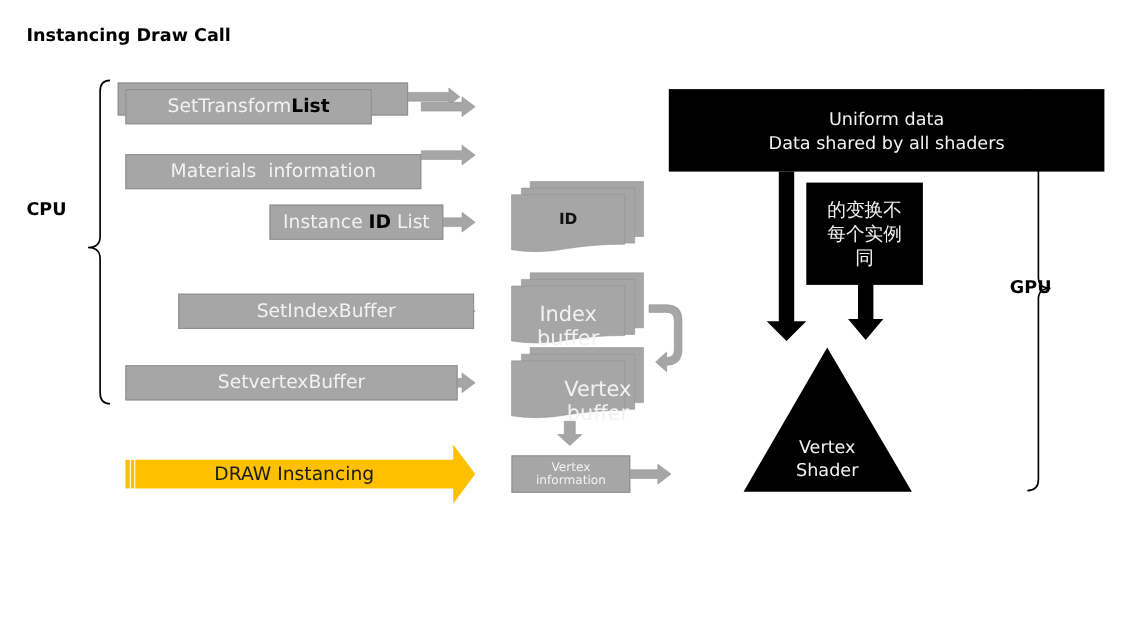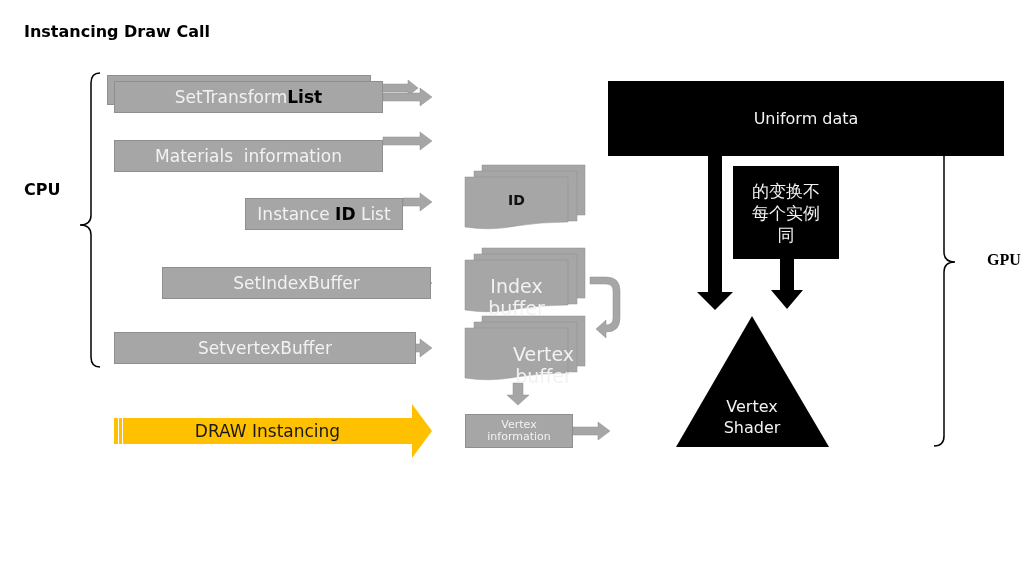--- a/index.html
+++ b/index.html
@@ -69,33 +69,33 @@
   <g fill="#000">
     <path d="M708 156 L722 156 L722 292 L733 292 L715 310 L697 292 L708 292 Z"></path>
     <path d="M780 258 L794 258 L794 290 L803 290 L787 309 L771 290 L780 290 Z"></path>
 
     <path d="M752 316 L829 447 L676 447 Z"></path>
   </g>
 </svg>
 
 <div class="abs side-label" style="left:24px; top:180px;">CPU</div>
 
-<div class="abs side-label" style="left:987px; top:251px;font-family:Liberation Serif, serif;">GPU</div>
+<div class="abs side-label" style="left:918px; top:251px;">GPU</div>
 
 <div class="abs gbox" style="left:107px; top:75px; width:264px; height:30px;"></div>
-<div class="abs gbox" style="left:114px; top:81px; width:269px; height:32px;">
+<div class="abs gbox" style="left:114px; top:81px; width:224px; height:32px;">
   <span>SetTransform</span>
     <b>List</b>
 </div>
 
 <div class="abs gbox" style="left:114px; top:140px; width:269px; height:32px;">
   <span style="white-space:pre;">Materials  information</span>
 </div>
 
-<div class="abs gbox" style="left:245px; top:186px; width:158px; height:32px;margin-top:12px;">
+<div class="abs gbox" style="left:245px; top:186px; width:158px; height:32px;">
   <span style="white-space:pre;">Instance </span>
     <b>ID</b>
     <span style="white-space:pre;"> List</span>
 </div>
 
 <div class="abs gbox" style="left:114px; top:267px; width:269px; height:32px;margin-left:48px;">
   <span>SetIndexBuffer</span>
 </div>
 
 <div class="abs gbox" style="left:114px; top:332px; width:302px; height:32px;">
@@ -108,20 +108,21 @@
 <div class="abs doc-label" style="left:465px; top:275px; width:103px;">Index buffer</div>
 <div class="abs doc-label" style="left:492px; top:343px; width:103px;">Vertex buffer</div>
 
 <div class="abs gbox" style="left:465px; top:414px; width:108px; height:34px; flex-direction:column; font-size:11px; line-height:12px;">
   <span>Vertex</span>
   <span>information</span>
 </div>
 
 <div class="abs bbox" style="left:585px; top:81px; width:396px; height:75px; font-size:16px; line-height:21px;margin-left:23px;">
   <span>Uniform data</span>
+  <span>Data shared by all shaders</span>
 </div>
 
 <div class="abs bbox" style="left:733px; top:166px; width:106px; height:93px; font-size:17px; line-height:22px;">
   <span>的变换不</span>
   <span>每个实例</span>
   <span>同</span>
 </div>
 
 <div class="abs" style="left:702px; top:396px; width:100px; text-align:center; color:#f2f2f2; font-size:16px; line-height:21px;">
   <div>Vertex</div>

